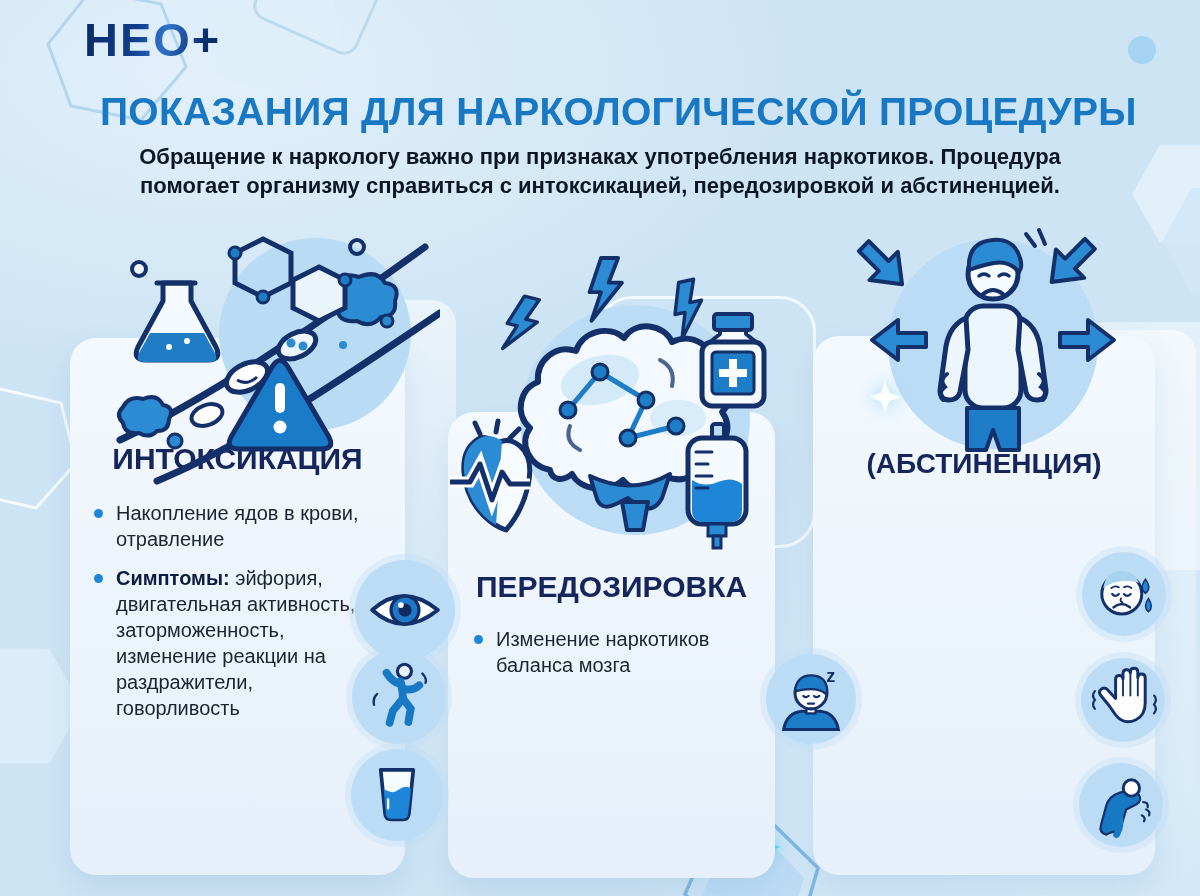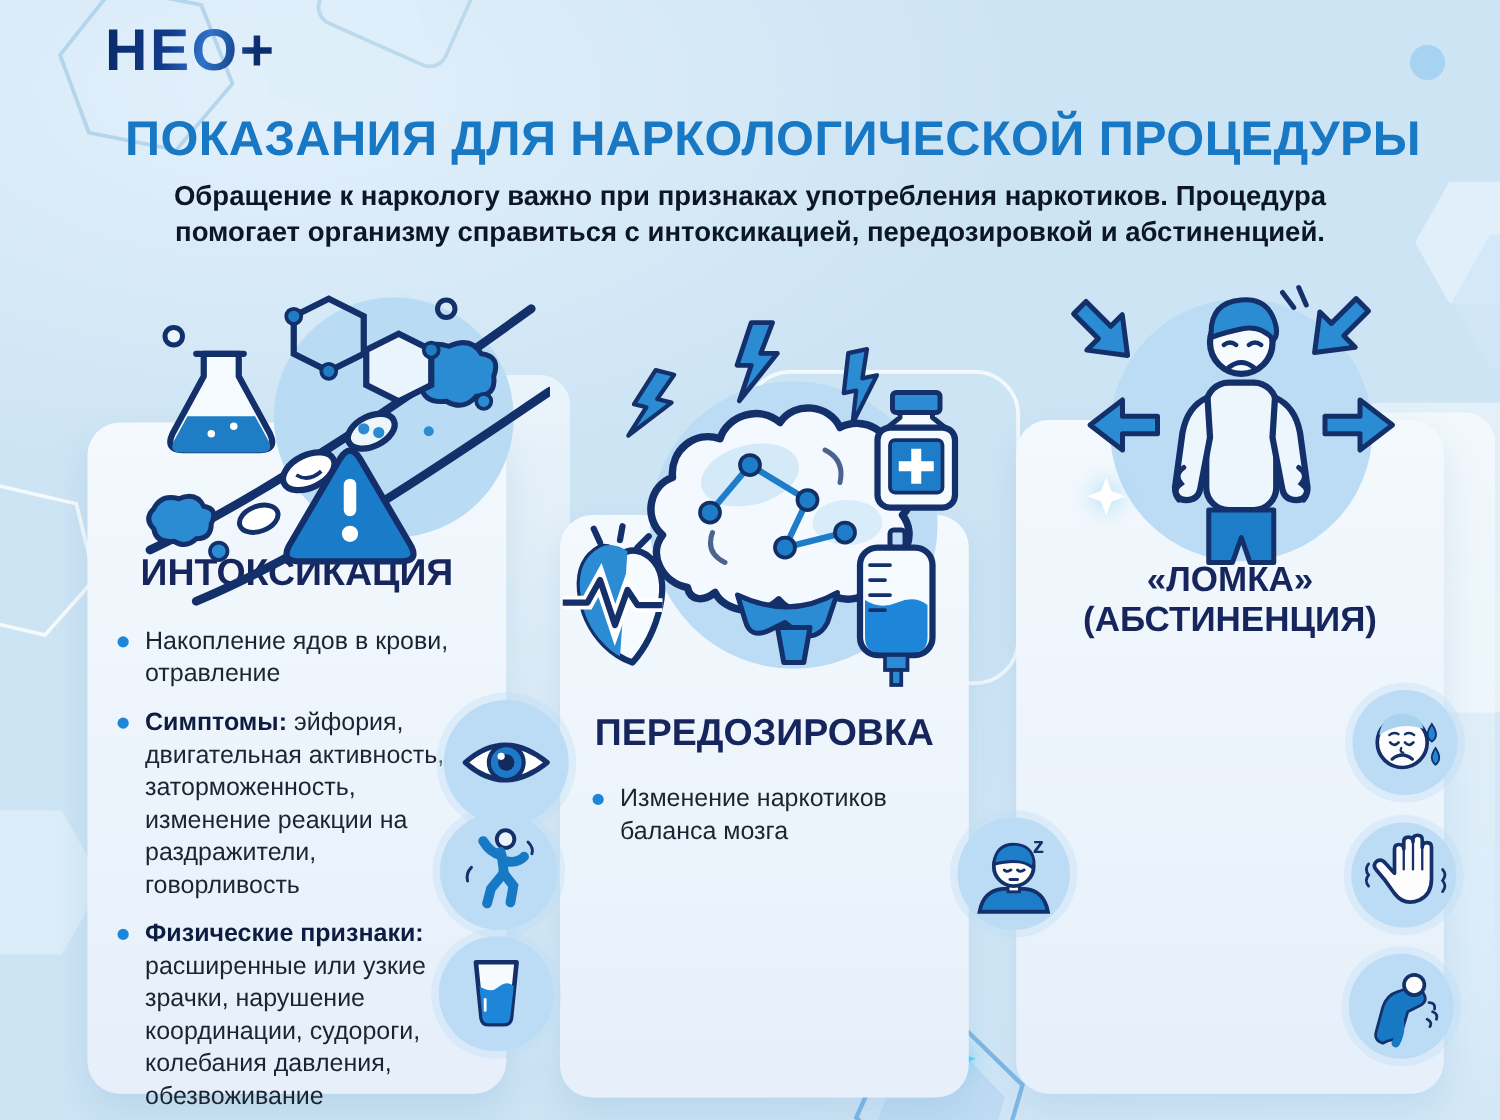--- a/index.html
+++ b/index.html
@@ -100,21 +100,20 @@
 
   <div class="logo">НЕО+</div>
   <h1 class="main-title" style="margin:16px;">ПОКАЗАНИЯ ДЛЯ НАРКОЛОГИЧЕСКОЙ ПРОЦЕДУРЫ</h1>
   <p class="subtitle" style="margin:0;">Обращение к наркологу важно при признаках употребления наркотиков. Процедура помогает организму справиться с интоксикацией, передозировкой и абстиненцией.</p>
 
   <div class="card card1">
     <div class="card-title">ИНТОКСИКАЦИЯ</div>
     <ul class="bullets">
       <li><b class="lead"></b> <span>Накопление ядов в крови, отравление</span></li>
       <li><b class="lead">Симптомы:</b> <span>эйфория, двигательная активность, заторможенность, изменение реакции на раздражители, говорливость</span></li>
-      <li><b class="lead">Физические признаки:</b> <span>расширенные или узкие зрачки, нарушение координации, судороги, колебания давления, обезвоживание</span></li>
     </ul>
   </div>
 
   <svg class="illus" style="left:95px;top:225px;" width="345" height="260" viewBox="0 0 345 260">
     <circle cx="220" cy="109" r="96" fill="#b9dbf4"></circle>
 
     <g stroke="#14306b" stroke-width="7" fill="none" stroke-linecap="round">
       <path d="M25,215 C110,175 215,105 330,22"></path>
       <path d="M62,256 C160,215 260,145 345,88"></path>
     </g>
@@ -261,21 +260,20 @@
       <circle cx="50" cy="42" r="21" fill="#fdfdfd" stroke="#14306b" stroke-width="4"></circle>
       <path d="M29,40 q2,-22 23,-21 q16,1 19,16 q1,5 -2,8 q-12,-10 -40,-3z" fill="#1d7dc9" stroke="#14306b" stroke-width="3"></path>
       <path d="M40,46 q3,3 7,0 M54,46 q3,3 7,0" stroke="#14306b" stroke-width="3" fill="none" stroke-linecap="round"></path>
       <line x1="46" y1="56" x2="54" y2="56" stroke="#14306b" stroke-width="3" stroke-linecap="round"></line>
       <text x="70" y="28" font-size="24" font-weight="700" fill="#14306b">z</text>
     </svg>
   </div>
 
   <div class="card card3">
     <div class="card-title">
-      <div>«ЛОМКА»</div>
       <div>(АБСТИНЕНЦИЯ)</div>
     </div>
   </div>
 
   <svg class="illus" style="left:848px;top:222px;" width="300" height="240" viewBox="0 0 300 240">
     <circle cx="145" cy="122" r="105" fill="#bcdcf5"></circle>
 
     <g fill="#2b8bd3" stroke="#14306b" stroke-width="4" stroke-linejoin="round">
       <g transform="translate(30,10) rotate(45)">
           <path d="M0,13 h28 v-13 l26,20 -26,20 v-13 h-28 z"></path>

